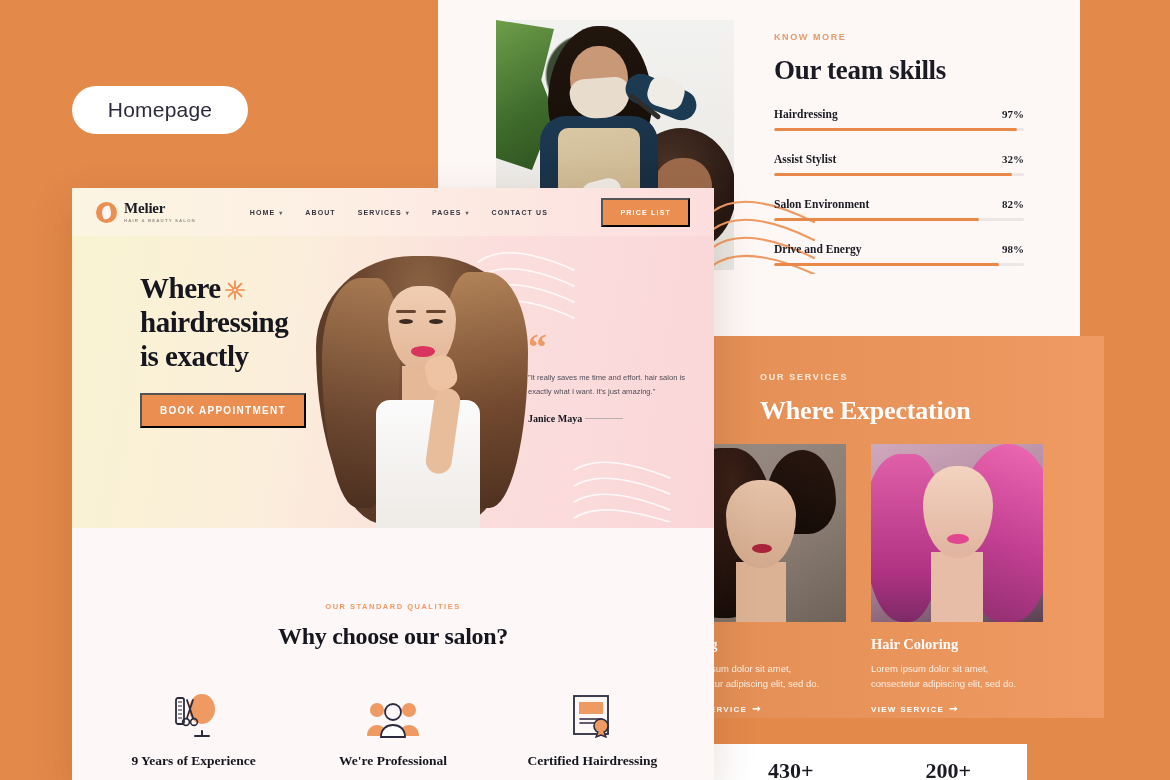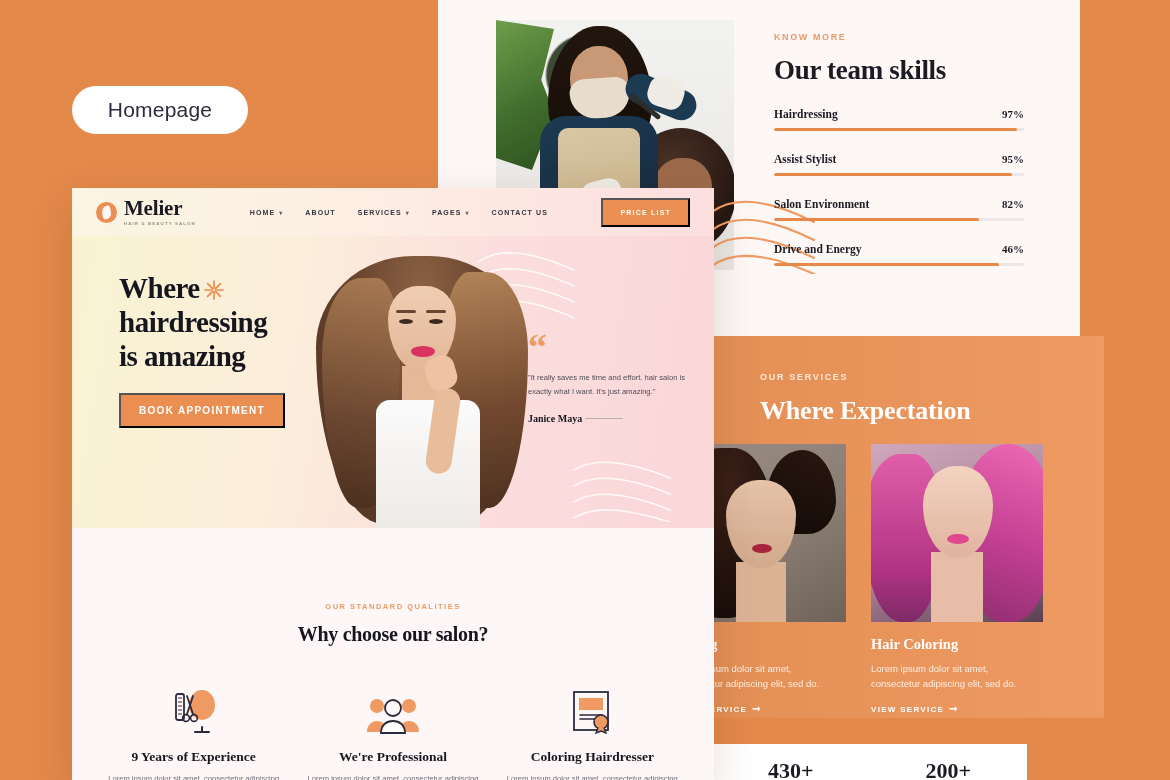--- a/index.html
+++ b/index.html
@@ -171,21 +171,21 @@
     width: 21px; height: 21px; border-radius: 50%;
     background: #ea8e52; position: relative;
   }
   .logo-mark::after {
     content: ""; position: absolute; left: 6px; top: 4px; width: 9px; height: 13px;
     background: #fdf7f8; border-radius: 60% 20% 55% 25%; transform: rotate(-12deg);
   }
   .logo-txt { line-height: 1; }
   .logo-name {
     font-family: "Liberation Serif", serif; font-weight: 700;
-    font-size: 21px; color: #1b1b24; letter-spacing: -.2px;
+    font-size: 15px; color: #1b1b24; letter-spacing: -.2px;
   }
   .logo-sub {
     font-size: 4.4px; letter-spacing: 1.1px; color: #9a8f8b; margin-top: 3px;
     font-weight: 700;
   }
   .nav-links { display: flex; align-items: center; gap: 22px; margin-left: 54px; }
   .nav-link {
     font-size: 7px; letter-spacing: 1.1px; font-weight: 700;
     color: #33333f; display: flex; align-items: center; gap: 4px;
   }
@@ -194,21 +194,21 @@
     margin-left: auto; background: #ea8e52; color: #ffffff;
     font-size: 7px; letter-spacing: 1.2px; font-weight: 700;
     padding: 9px 17px;
   }
 
   .hero {
     position: relative; height: 292px;
     background: linear-gradient(100deg,#f9f3d2 0%, #fbeedb 34%, #fbdedd 62%, #fad6d8 100%);
     overflow: hidden;
   }
-  .hero-copy { position: absolute; left: 47px; top: 36px; width: 260px; }
+  .hero-copy { position: absolute; left: 68px; top: 36px; width: 260px; }
   .hero-h1 {
     font-family: "Liberation Serif", serif; font-weight: 700; font-size: 29px;
     line-height: 1.17; color: #16161f; letter-spacing: -.5px;
   }
   .sparkle {
     display: inline-block; width: 20px; height: 20px; position: relative;
     vertical-align: -2px; margin-left: 4px;
   }
   .hero-p {
     margin-top: 16px; font-size: 8.4px; line-height: 1.75; color: #5d5a63;
@@ -262,21 +262,21 @@
   }
   .qa-line { width: 38px; height: 1px; background: #b9b0ad; }
 
   .why { position: relative; padding-top: 74px; text-align: center; }
   .why-eyebrow {
     font-size: 7.5px; letter-spacing: 1.5px; font-weight: 700; color: #ef9a62;
     text-transform: uppercase;
   }
   .why-title {
     margin-top: 12px; font-family: "Liberation Serif", serif; font-weight: 700;
-    font-size: 20px; color: #16161f; letter-spacing: -.3px;
+    font-size: 24px; color: #16161f; letter-spacing: -.3px;
   }
   .feats { display: flex; margin-top: 42px; padding: 0 22px; }
   .feat { flex: 1; text-align: center; padding: 0 12px; }
   .feat-ico { height: 46px; display: flex; align-items: flex-end; justify-content: center; }
   .feat-title {
     margin-top: 15px; font-family: "Liberation Serif", serif; font-weight: 700;
     font-size: 13.5px; color: #16161f;
   }
   .feat-desc {
     margin-top: 8px; font-size: 7.6px; line-height: 1.6; color: #6d6a72;
@@ -322,41 +322,41 @@
           <span class="skill-pct">97%</span>
         </div>
         <div class="skill-track">
           <div class="skill-fill" style="width:97%"></div>
         </div>
       </div>
 
       <div class="skill-row">
         <div class="skill-head">
           <span class="skill-name">Assist Stylist</span>
-          <span class="skill-pct">95%</span>
+          <span class="skill-pct">32%</span>
         </div>
         <div class="skill-track">
           <div class="skill-fill" style="width:95%"></div>
         </div>
       </div>
 
       <div class="skill-row">
         <div class="skill-head">
           <span class="skill-name">Salon Environment</span>
           <span class="skill-pct">82%</span>
         </div>
         <div class="skill-track">
           <div class="skill-fill" style="width:82%"></div>
         </div>
       </div>
 
       <div class="skill-row">
         <div class="skill-head">
           <span class="skill-name">Drive and Energy</span>
-          <span class="skill-pct">46%</span>
+          <span class="skill-pct">98%</span>
         </div>
         <div class="skill-track">
           <div class="skill-fill" style="width:90%"></div>
         </div>
       </div>
     </div>
   </section>
 
   <section class="panel-services">
     <div class="srv-head">
@@ -454,21 +454,21 @@
       </svg>
 
       <div class="hero-copy">
         <h1 class="hero-h1">
           <span>Where</span><span class="sparkle"><svg viewBox="0 0 20 20">
                 <g stroke="#ef8a4b" stroke-width="1.7" stroke-linecap="round">
                   <path d="M10 1v7M10 12v7M1 10h7M12 10h7M3.6 3.6l5 5M11.4 11.4l5 5M16.4 3.6l-5 5M8.6 11.4l-5 5"></path>
                 </g>
               </svg></span><br>
           <span>hairdressing</span><br>
-          <span>is amazing</span>
+          <span>is exactly</span>
         </h1>
         <button class="btn-book">BOOK APPOINTMENT</button>
       </div>
 
       <div class="hero-model">
         <div class="hm-hairback"></div>
         <div class="hm-hairL"></div>
         <div class="hm-hairR"></div>
         <div class="hm-neck"></div>
         <div class="hm-top"></div>
@@ -540,21 +540,21 @@
         <div class="feat">
           <div class="feat-ico">
             <svg width="42" height="44" viewBox="0 0 42 44">
               <rect x="3" y="2" width="34" height="38" fill="none" stroke="#2b2b3d" stroke-width="1.8"></rect>
               <rect x="8" y="8" width="24" height="12" fill="#ef9a62"></rect>
               <path d="M9 25h22M9 29h16" stroke="#2b2b3d" stroke-width="1.6" stroke-linecap="round"></path>
               <circle cx="30" cy="32" r="7" fill="#ef9a62" stroke="#2b2b3d" stroke-width="1.6"></circle>
               <path d="M27 38l-2 5 5-2 5 2-2-5" fill="#ef9a62" stroke="#2b2b3d" stroke-width="1.4"></path>
             </svg>
           </div>
-          <h3 class="feat-title">Coloring Hairdresser</h3>
+          <h3 class="feat-title">Certified Hairdressing</h3>
           <p class="feat-desc">Lorem ipsum dolor sit amet, consectetur adipiscing elit. Ut elit tellus.</p>
         </div>
       </div>
     </div>
   </section>
 
   <div class="label-pill">
     <span>Homepage</span>
   </div>
 

